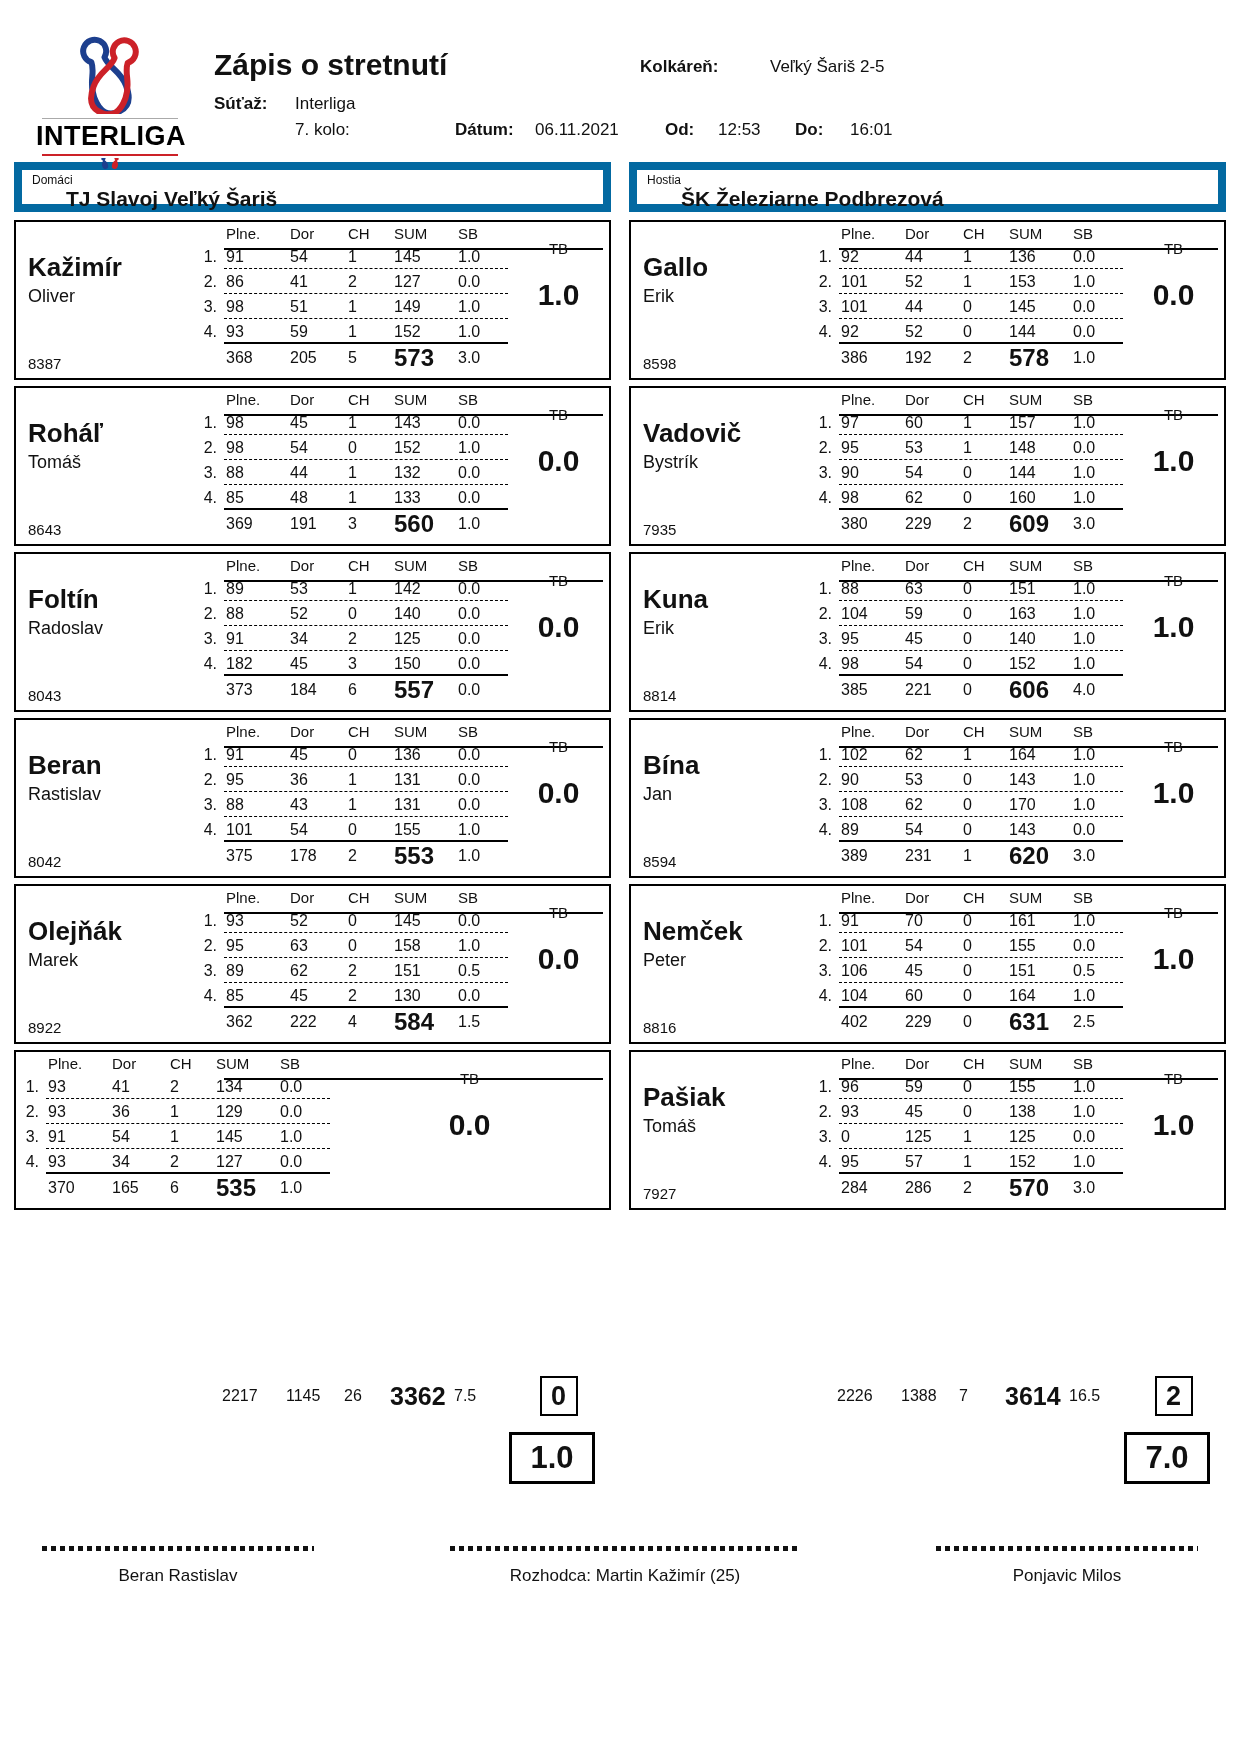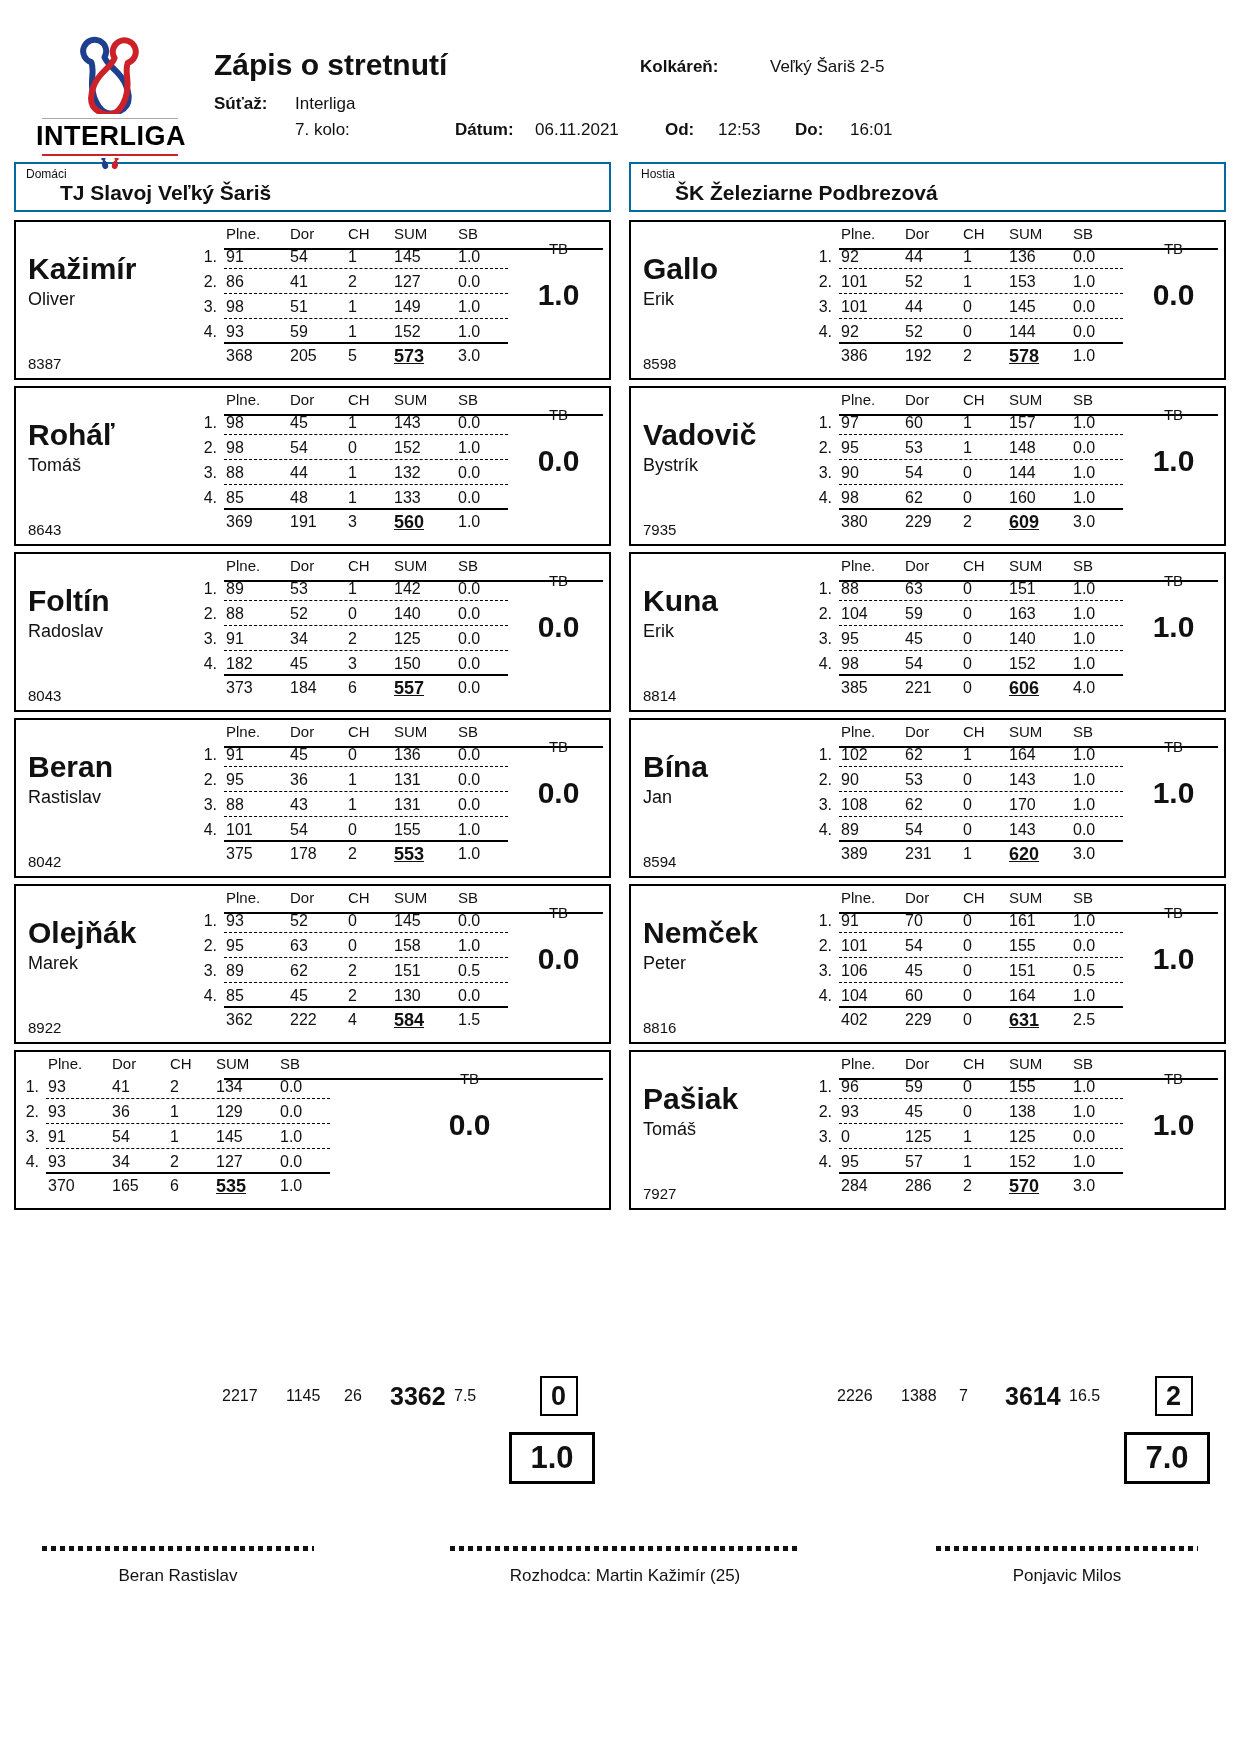--- a/index.html
+++ b/index.html
@@ -27,40 +27,40 @@
   .pos-kolk-v  { left:770px; top:57px; }
   .pos-dat-l   { left:455px; top:120px; }
   .pos-dat-v   { left:535px; top:120px; }
   .pos-od-l    { left:665px; top:120px; }
   .pos-od-v    { left:718px; top:120px; }
   .pos-do-l    { left:795px; top:120px; }
   .pos-do-v    { left:850px; top:120px; }
 
   
   .match { display:grid; grid-template-columns:1fr 1fr; column-gap:18px; padding:0 14px; }
-  .team-box { border:2px solid #0369a1; height:50px; padding:3px 10px 0 10px; margin-bottom:8px; }
+  .team-box { border:8px solid #0369a1; height:50px; padding:3px 10px 0 10px; margin-bottom:8px; }
   .team-role { font-size:12px; }
   .team-name { font-size:21px; font-weight:bold; margin-left:34px; }
 
   
   .player-block { border:2px solid #000; height:160px; margin-bottom:6px; display:flex; position:relative; background:#fff; }
   .pb-left { width:178px; position:relative; padding:30px 0 0 12px; flex:none; }
-  .pb-surname { font-size:30px; font-weight:bold; }
+  .pb-surname { font-size:26px; font-weight:bold; }
   .pb-firstname { font-size:18px; margin-top:3px; }
   .pb-id { position:absolute; left:12px; bottom:6px; font-size:15px; }
   .pb-mid { width:314px; flex:none; padding-top:0; }
   .pt-row { display:grid; grid-template-columns:30px 64px 58px 46px 64px 52px; height:25px; align-items:center; position:relative; font-size:16px; }
   .pt-head { height:22px; font-size:15px; }
   .pt-row .c { padding-left:2px; }
   .pt-row .n { text-align:right; padding-right:7px; }
   .head-rule { position:absolute; top:26px; left:208px; right:6px; border-bottom:2px solid #000; }
   .pt-row.dashed::after { content:""; position:absolute; left:30px; right:0; bottom:0; border-bottom:1px dashed #000; }
   .pt-row.last::after   { content:""; position:absolute; left:30px; right:0; bottom:0; border-bottom:2px solid #000; }
   .pt-total { height:24px; }
-  .pt-total .sum { font-weight:bold; font-size:18px;text-decoration:underline; }
+  .pt-total .sum { font-weight:bold; font-size:24px; }
   .pb-tb { flex:1; position:relative; padding-top:15px; }
   .tb-head { height:22px; font-size:15px; display:flex; align-items:center; justify-content:center; }
   .tb-value { position:absolute; top:56px; left:0; right:0; text-align:center; font-size:30px; font-weight:bold; }
 
   
   .team-total-row { display:flex; margin-top:166px; align-items:center; }
   .tt-spacer { width:178px; flex:none; }
   .tt-grid { display:grid; grid-template-columns:30px 64px 58px 46px 64px 52px; width:314px; flex:none; align-items:center; font-size:16px; }
   .tt-grid .sum { font-weight:bold; font-size:25px; }
   .tt-pts-wrap { flex:1; display:flex; justify-content:center; }

